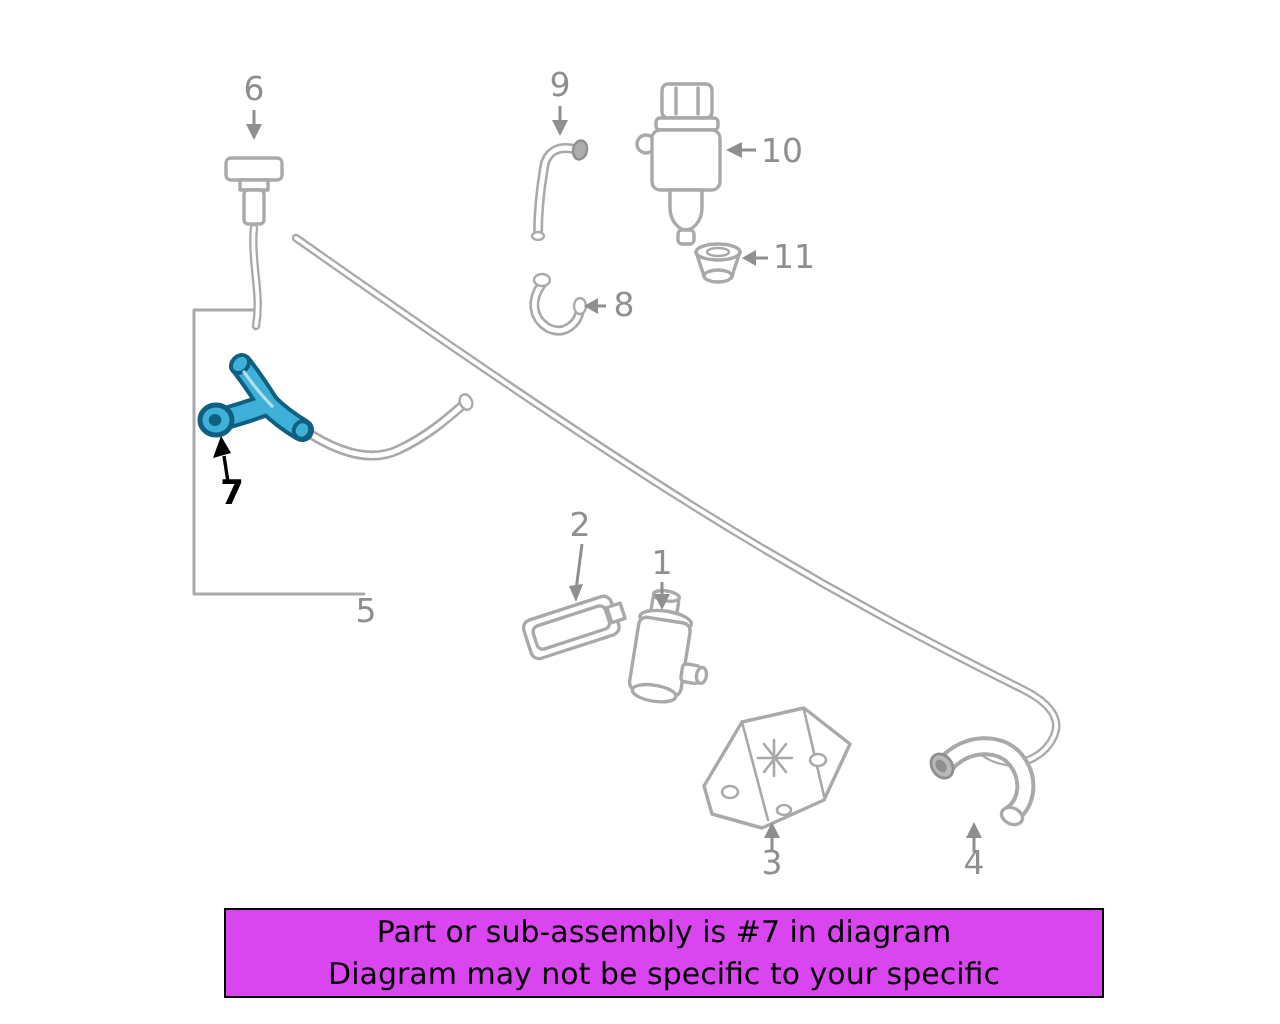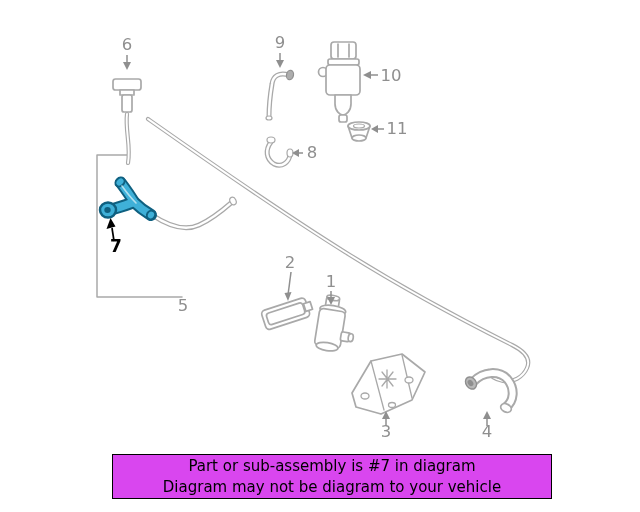--- a/index.html
+++ b/index.html
@@ -184,15 +184,15 @@
       <polygon class="arrh" points="483,419 491,419 487,411"></polygon>
 
       <text class="lbl7" x="116" y="252">7</text>
       <line class="arr7" x1="114" y1="241" x2="112" y2="228"></line>
       <polygon class="arrh7" points="106.5,229 115.5,226.5 110.5,218"></polygon>
     </g>
   </svg>
 
   <div class="caption">
     <div>Part or sub-assembly is #7 in diagram</div>
-    <div>Diagram may not be diagram to your vehicle</div>
+    <div>Diagram may not be specific to your specific</div>
   </div>
 </div>
 
 </body></html>

